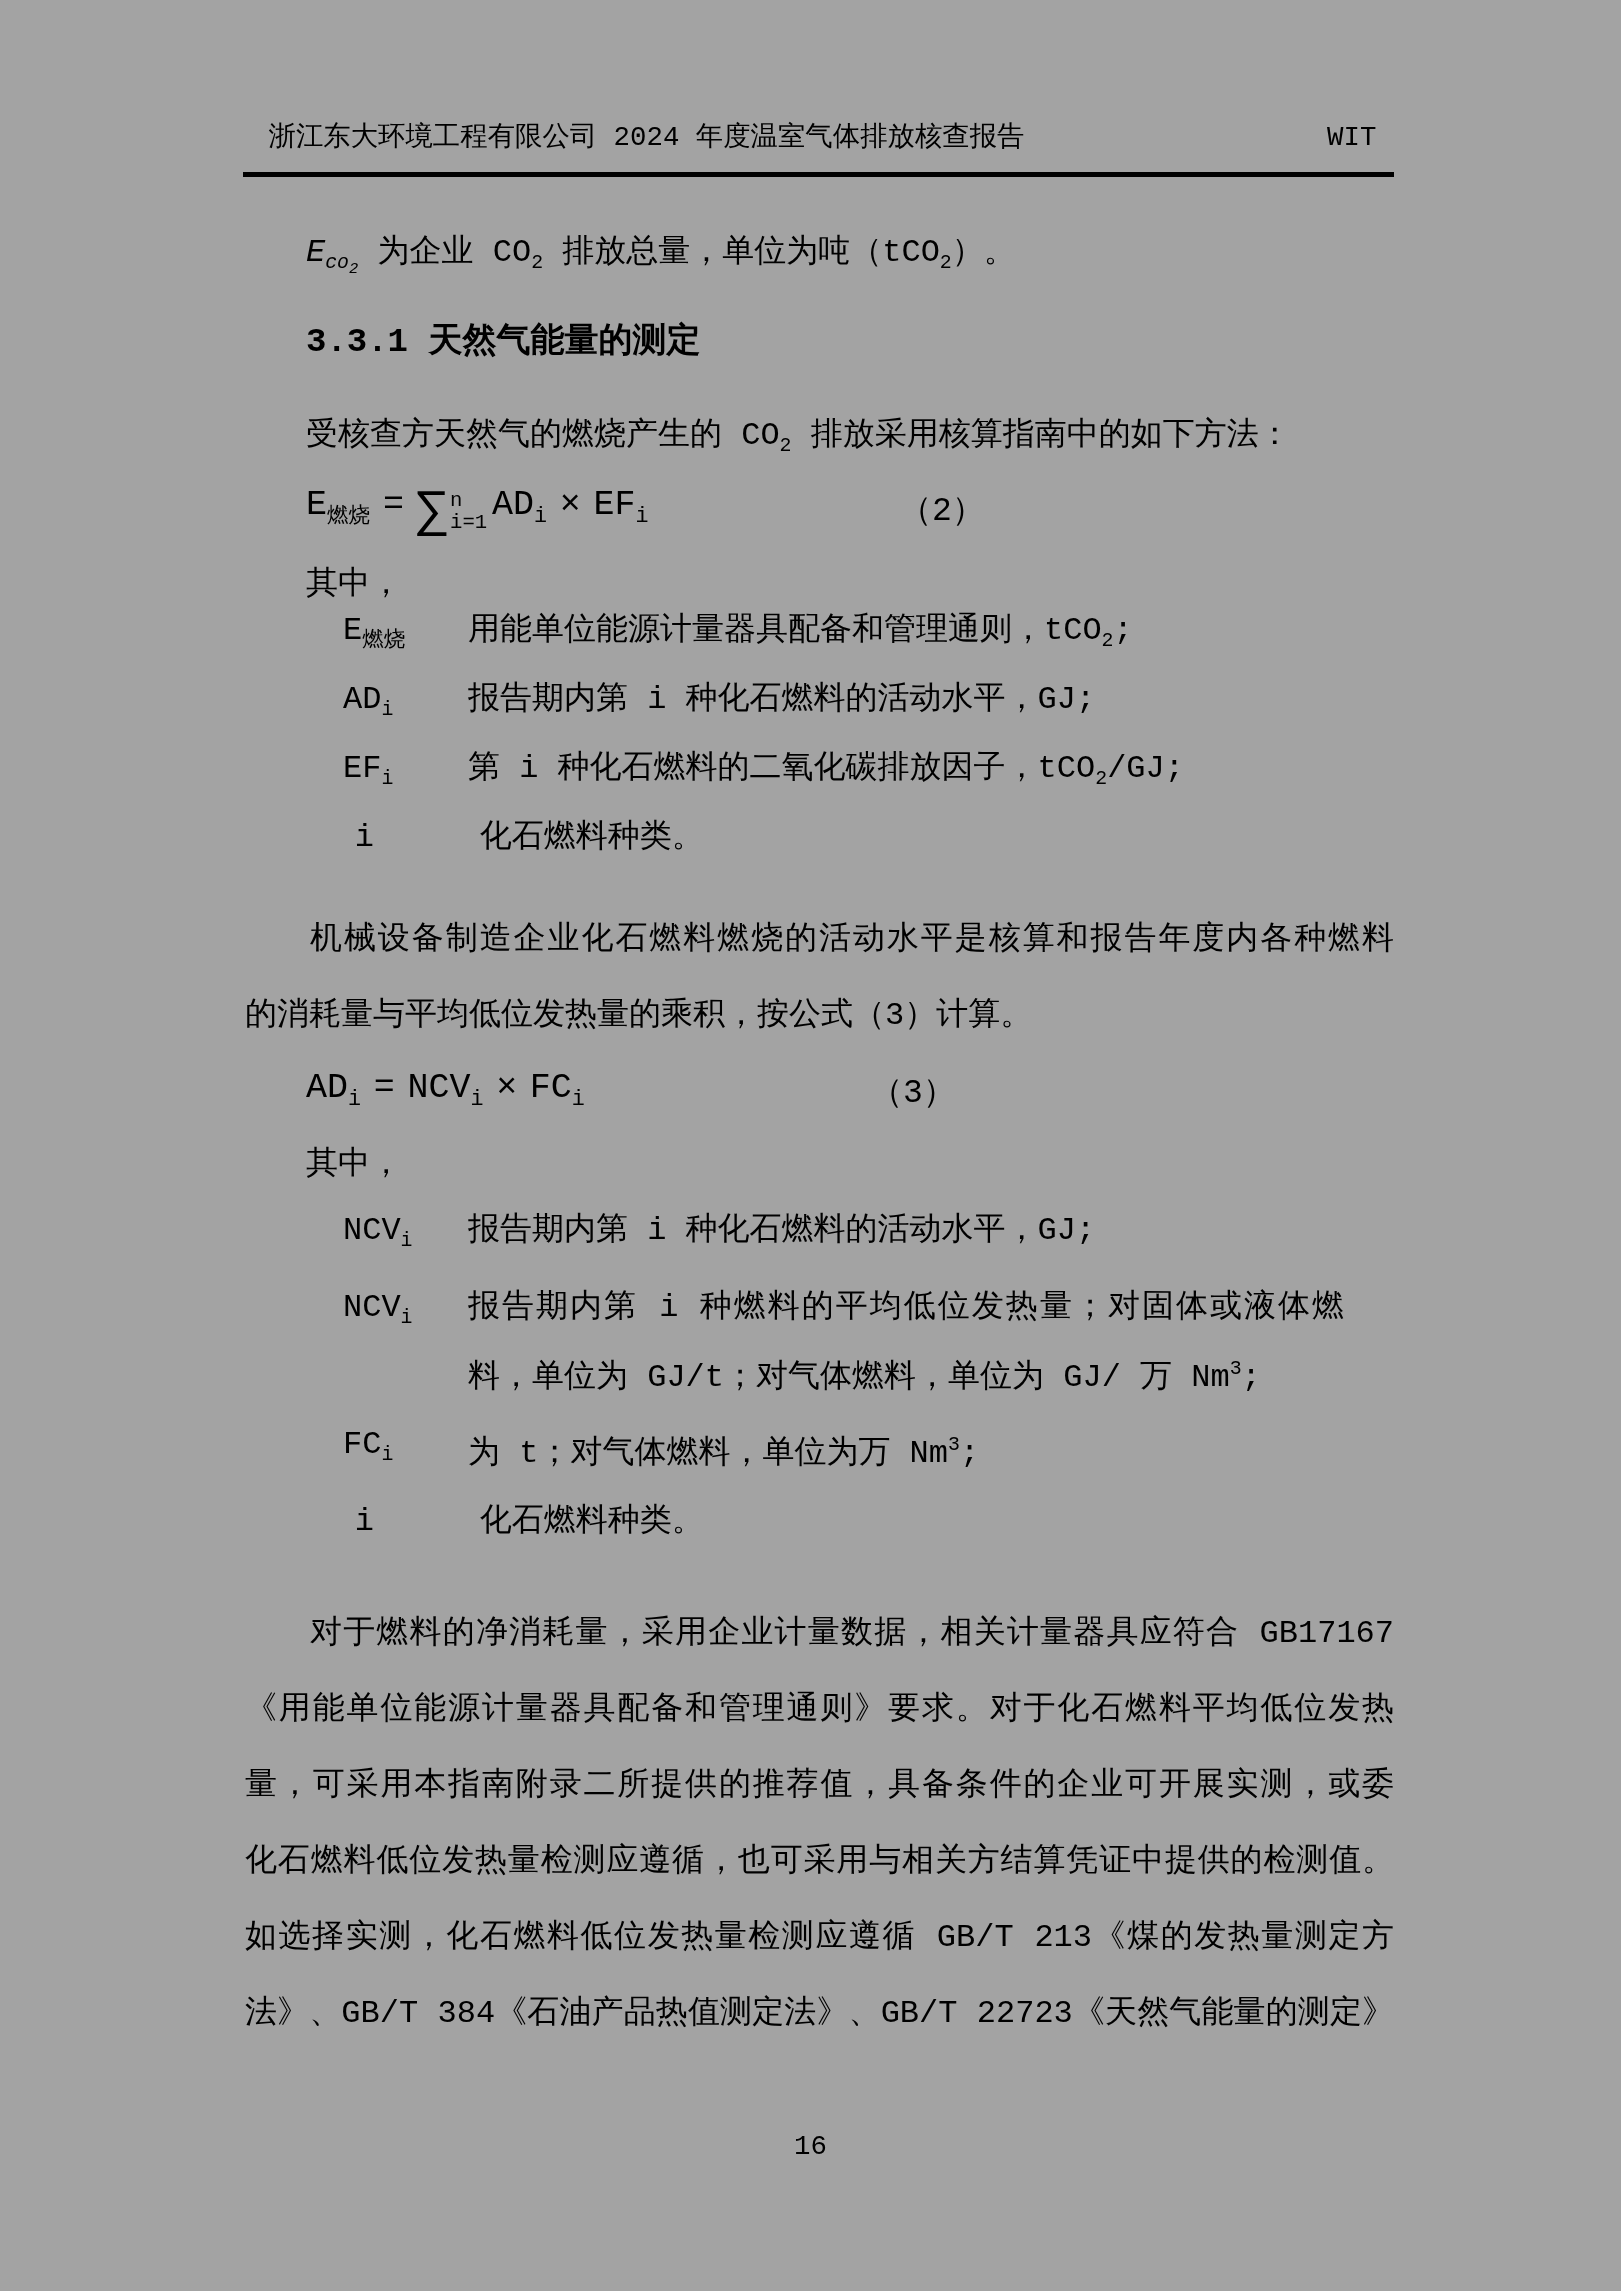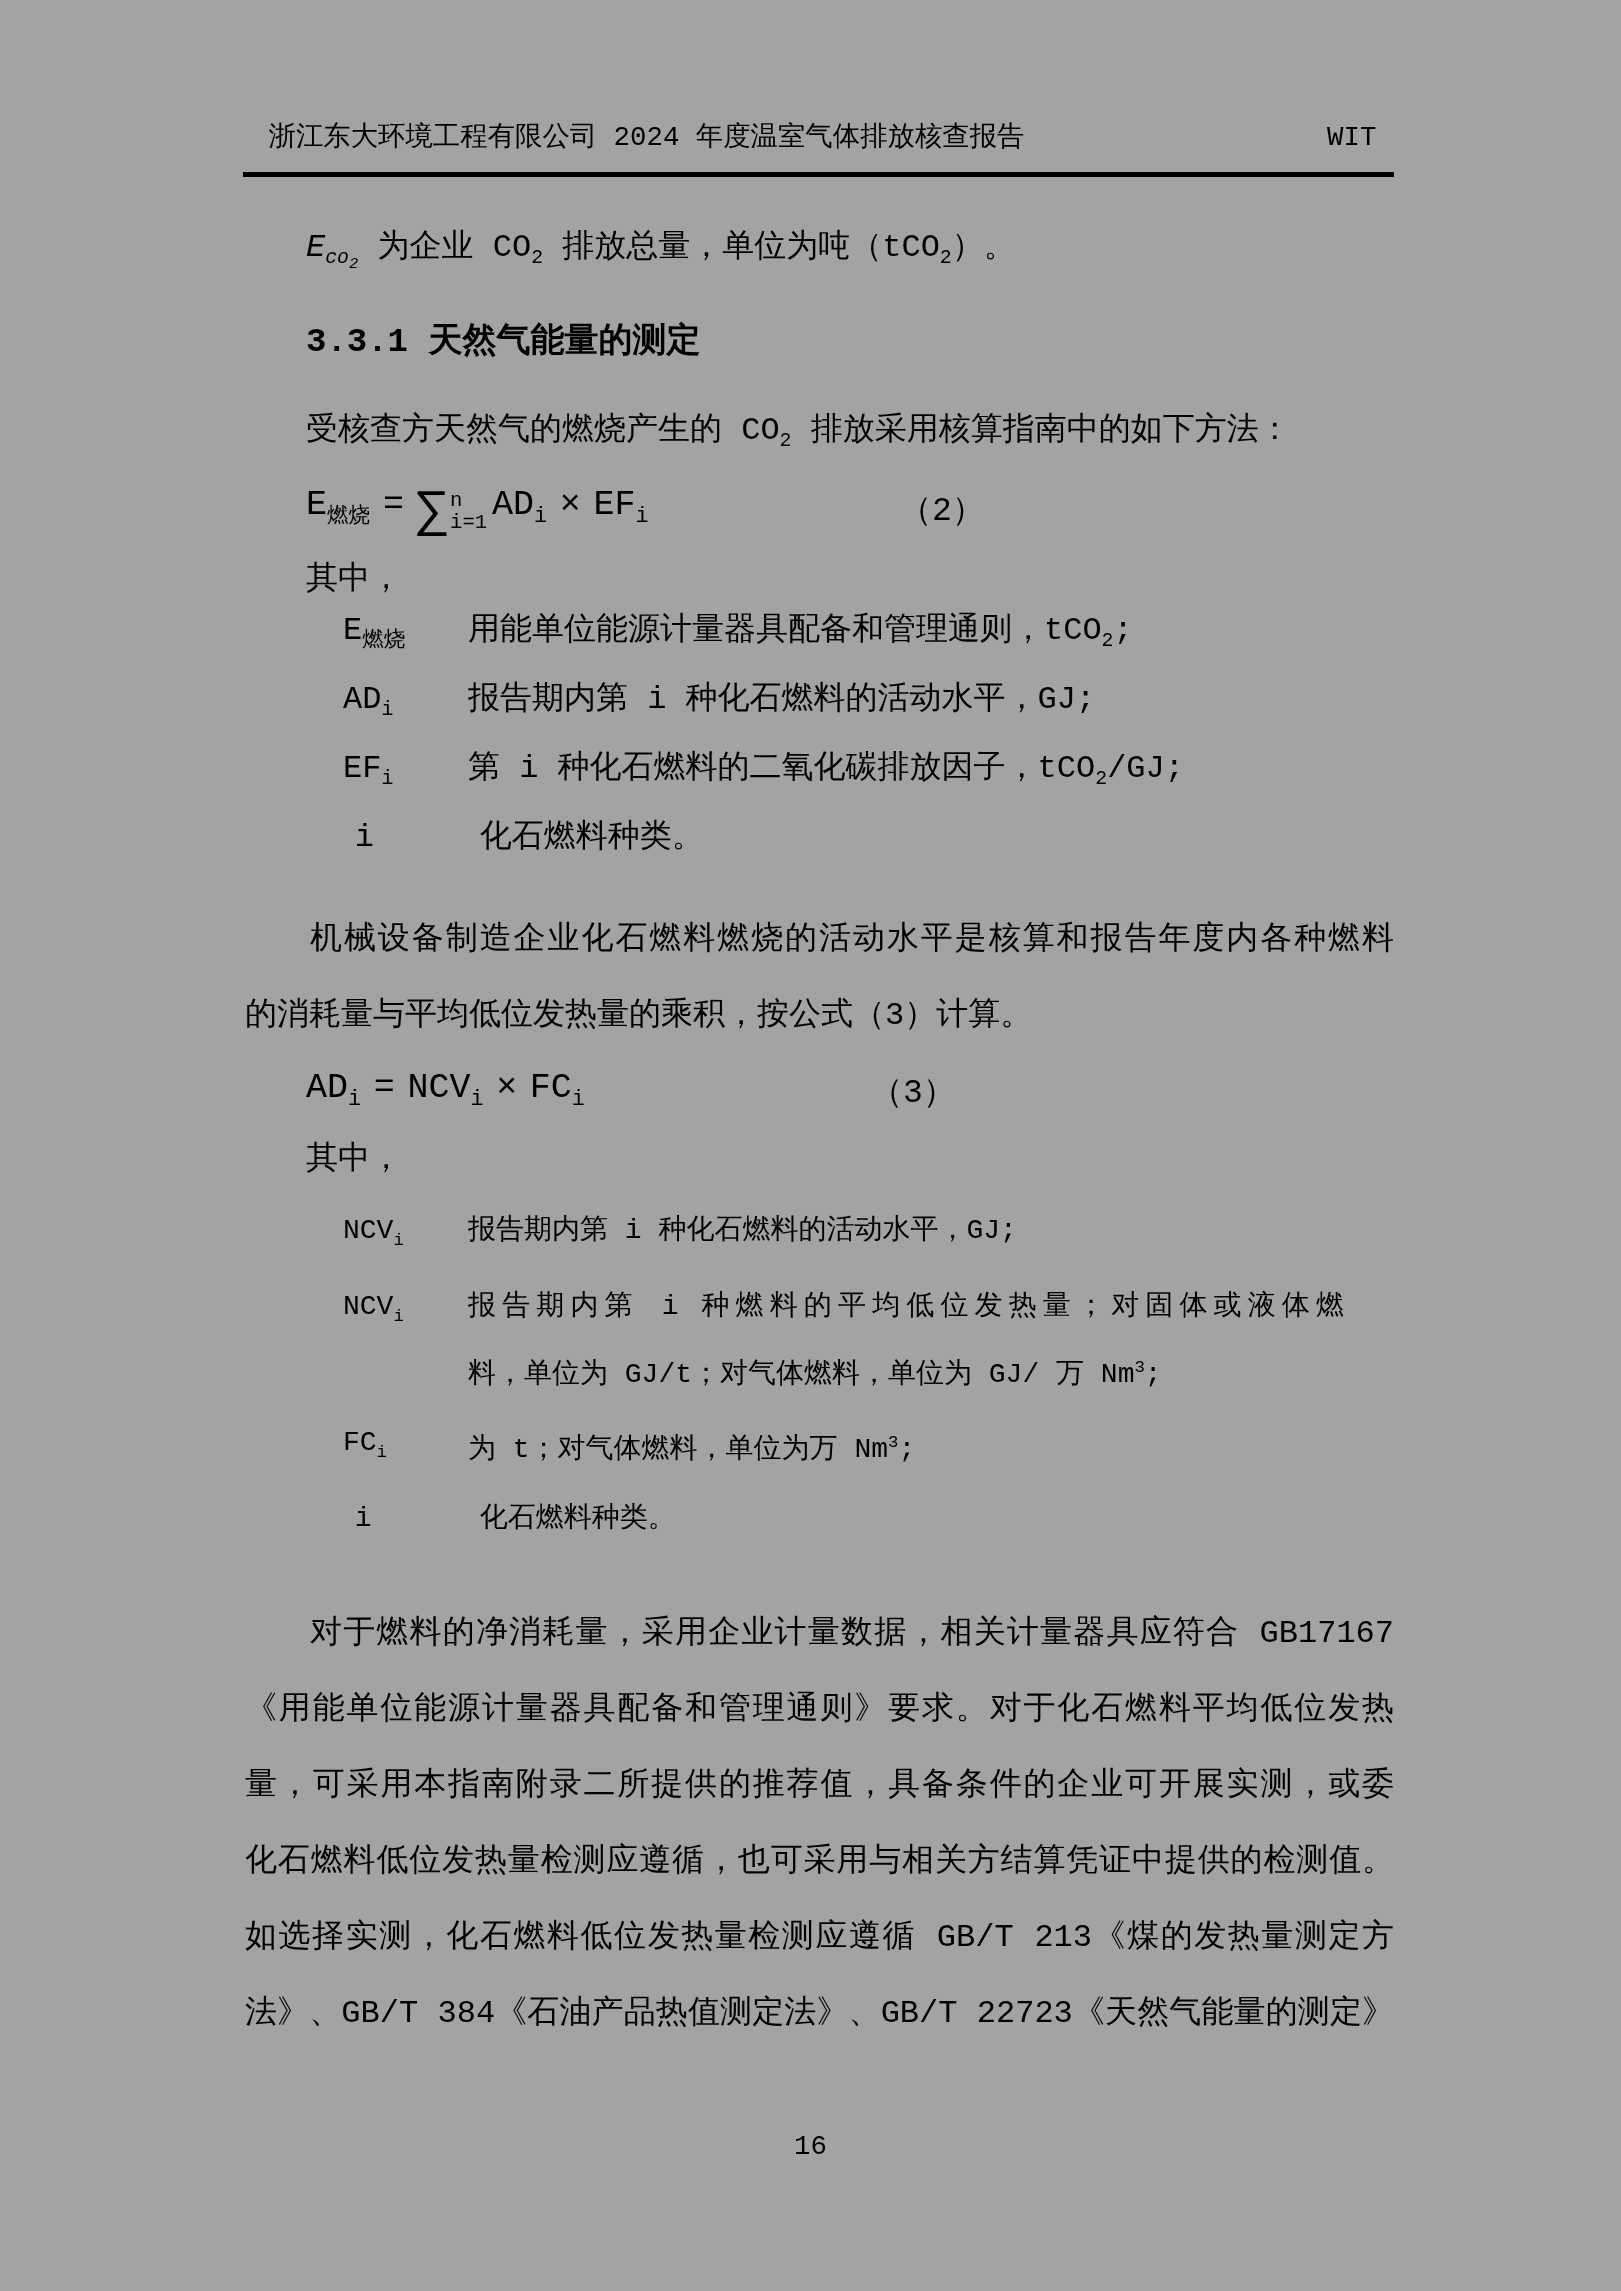--- a/index.html
+++ b/index.html
@@ -7,21 +7,21 @@
         font-family:Liberation Mono, monospace;overflow:hidden;}
   .content{position:absolute;left:245px;right:227px;top:0;bottom:0;}
   .abs{position:absolute;left:0;right:0;}
 
   
   .header-row{top:120px;display:flex;justify-content:space-between;align-items:baseline;
               padding-left:23.5px;padding-right:17.6px;font-size:27.4px;line-height:35px;}
   .rule{top:172px;height:4.9px;background:#000;left:-2px;}
 
   
-  .line{font-size:32px;line-height:45px;}
+  .line{font-size:32px;line-height:55px;}
   .indent{padding-left:61px;}
   .it{font-style:italic;}
   sub{font-size:0.62em;}
   sup{font-size:0.62em;}
   sub sub{font-size:0.78em;}
 
   
   .heading{font-size:34px;font-weight:bold;line-height:47px;padding-left:61px;}
 
   
@@ -36,21 +36,21 @@
   .sigma-lims{display:inline-flex;flex-direction:column;justify-content:center;
               font-size:20.6px;line-height:21.6px;margin-left:2.9px;font-style:normal;}
   .f-num{position:absolute;font-size:33px;}
   .formula-2 .f-num{left:654px;top:25.5px;}
   .formula-3 .f-num{left:625px;top:7.8px;}
 
   
   .def-row{display:flex;align-items:flex-start;}
   .dl1{font-size:32px;line-height:45px;}
   .dl1 .def-row{min-height:69px;}
-  .dl2{font-size:28px;line-height:61px;}
+  .dl2{font-size:32px;line-height:61px;}
   .dl2 .def-row{margin-bottom:5.9px;}
   .def-term{margin-left:98px;width:125px;flex:0 0 auto;}
   .term-i{padding-left:11.8px;}
   .def-desc{width:876px;flex:0 0 auto;}
 
   
   .para{font-size:32px;line-height:76px;}
   .p-indent{text-indent:65px;}
   .jline{display:block;text-align:justify;text-align-last:justify;}
   .nline{display:block;}

